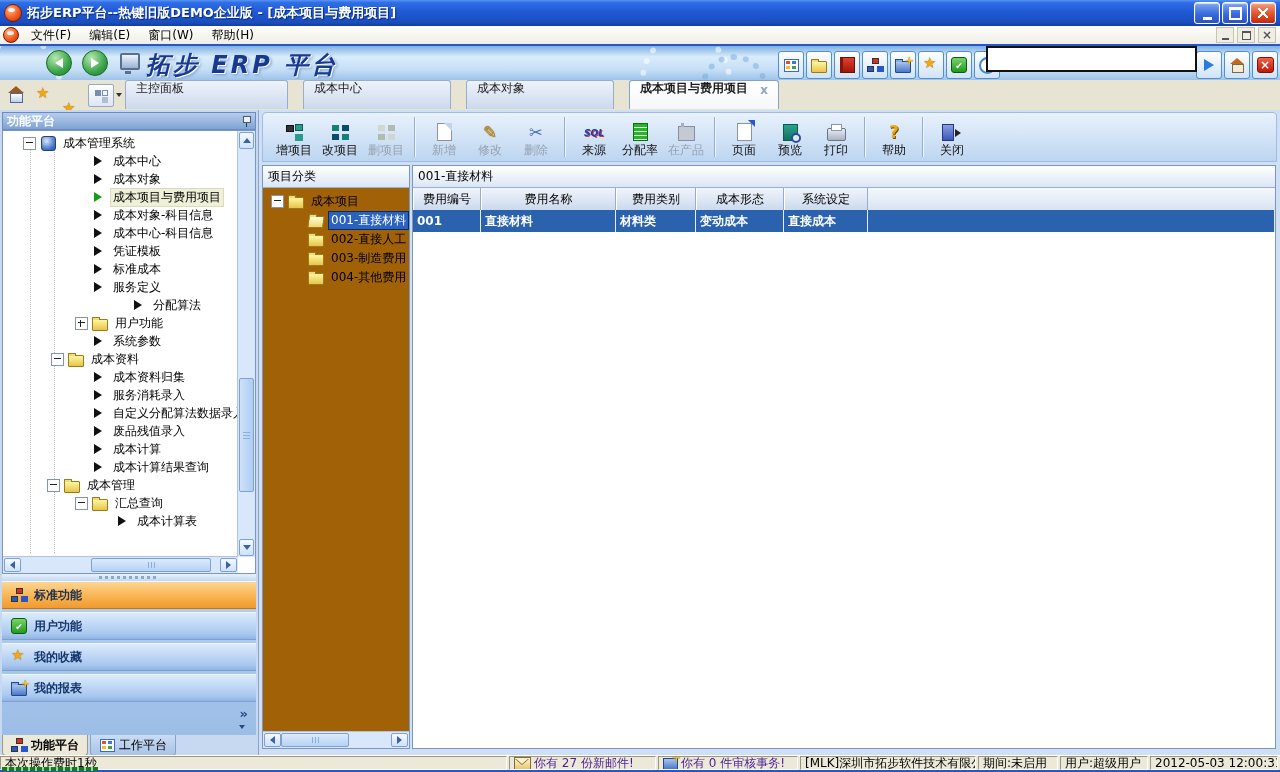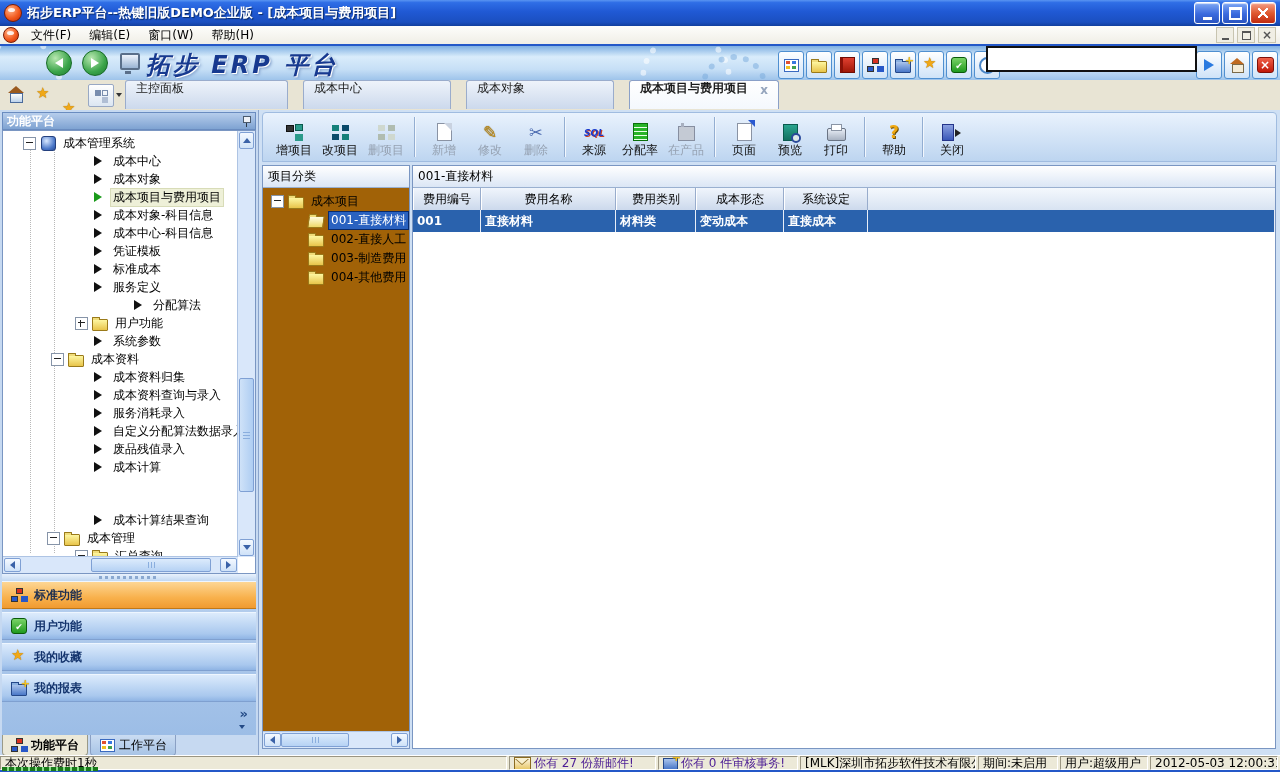--- a/index.html
+++ b/index.html
@@ -462,27 +462,20 @@
           <div class="tico">
             <div class="ico-arrow"></div>
           </div>
           <span class="tlabel">成本资料归集</span>
         </div>
         <div class="trow" style="padding-left: 72px;">
           <div class="exp-spacer"></div>
           <div class="tico">
             <div class="ico-arrow"></div>
           </div>
-          <span class="tlabel">成本资料查询与录入</span>
-        </div>
-        <div class="trow" style="padding-left: 72px;">
-          <div class="exp-spacer"></div>
-          <div class="tico">
-            <div class="ico-arrow"></div>
-          </div>
           <span class="tlabel">服务消耗录入</span>
         </div>
         <div class="trow" style="padding-left: 72px;">
           <div class="exp-spacer"></div>
           <div class="tico">
             <div class="ico-arrow"></div>
           </div>
           <span class="tlabel">自定义分配算法数据录入</span>
         </div>
         <div class="trow" style="padding-left: 72px;">
@@ -492,21 +485,21 @@
           </div>
           <span class="tlabel">废品残值录入</span>
         </div>
         <div class="trow" style="padding-left: 72px;">
           <div class="exp-spacer"></div>
           <div class="tico">
             <div class="ico-arrow"></div>
           </div>
           <span class="tlabel">成本计算</span>
         </div>
-        <div class="trow" style="padding-left: 72px; margin-top: 35px;">
+        <div class="trow" style="padding-left: 72px;">
           <div class="exp-spacer"></div>
           <div class="tico">
             <div class="ico-arrow"></div>
           </div>
           <span class="tlabel">成本计算结果查询</span>
         </div>
         <div class="trow" style="padding-left: 44px;">
           <div class="expander"></div>
           <div class="tico">
             <div class="ico-folder"></div>

